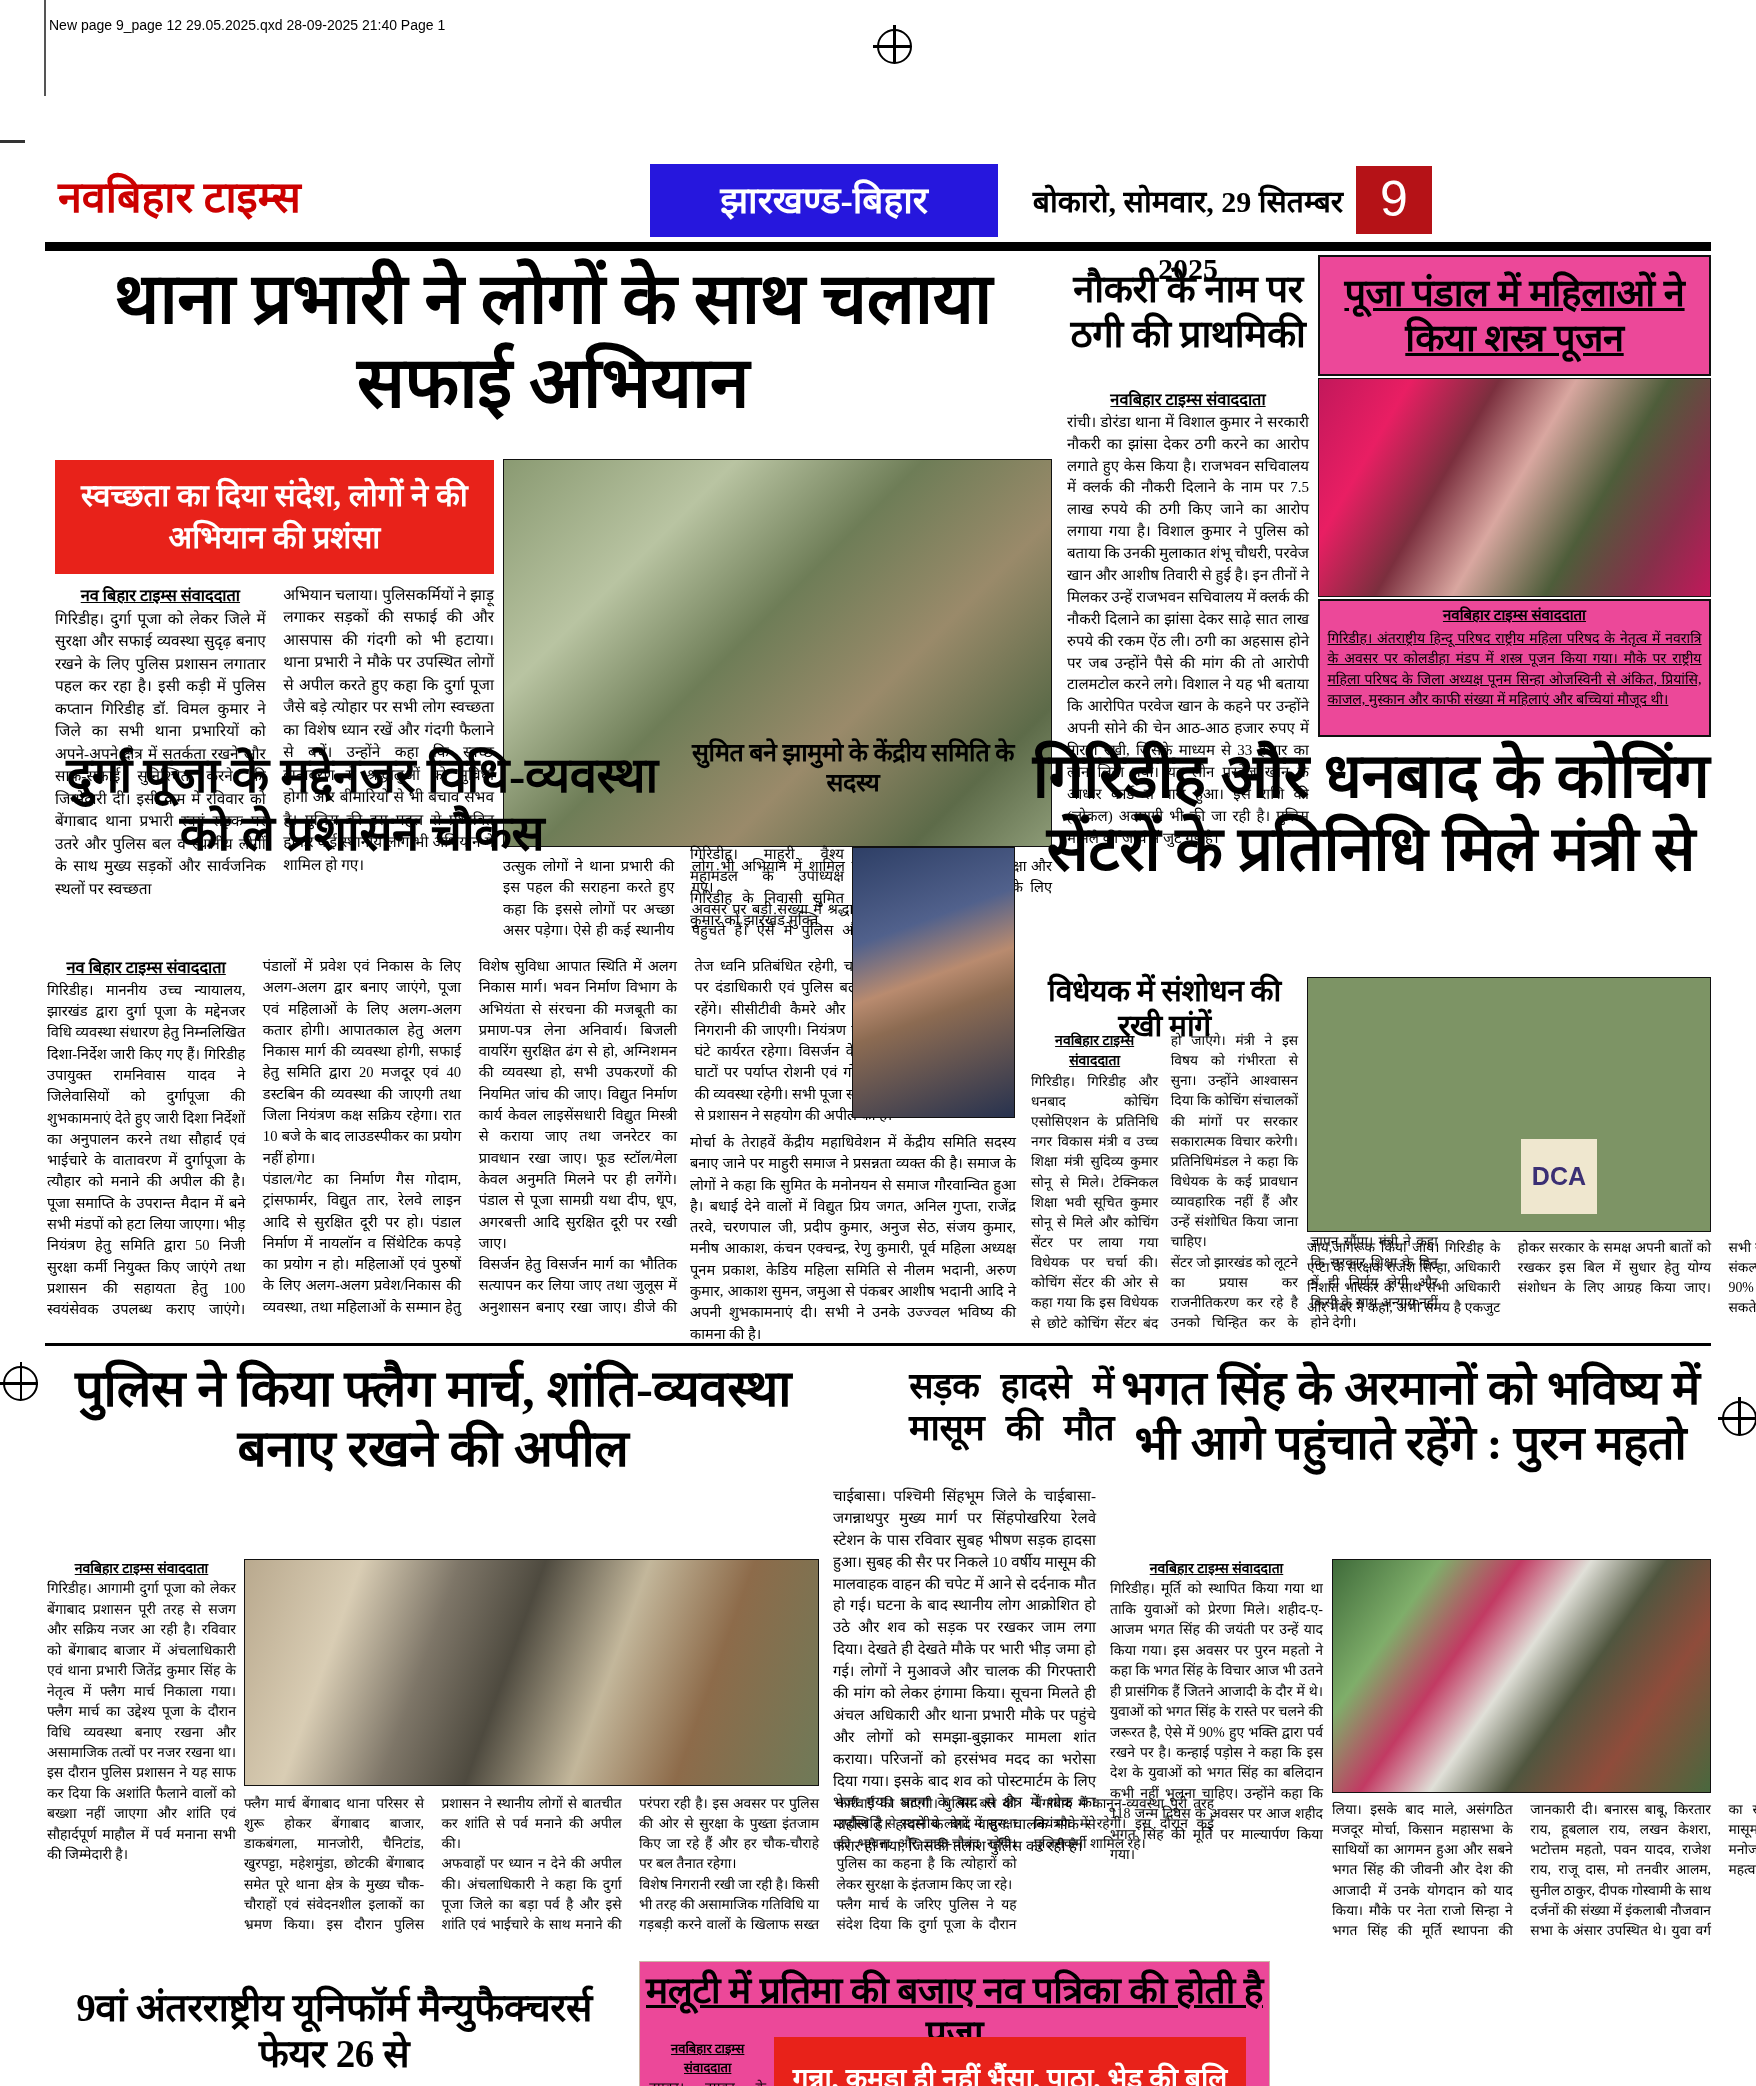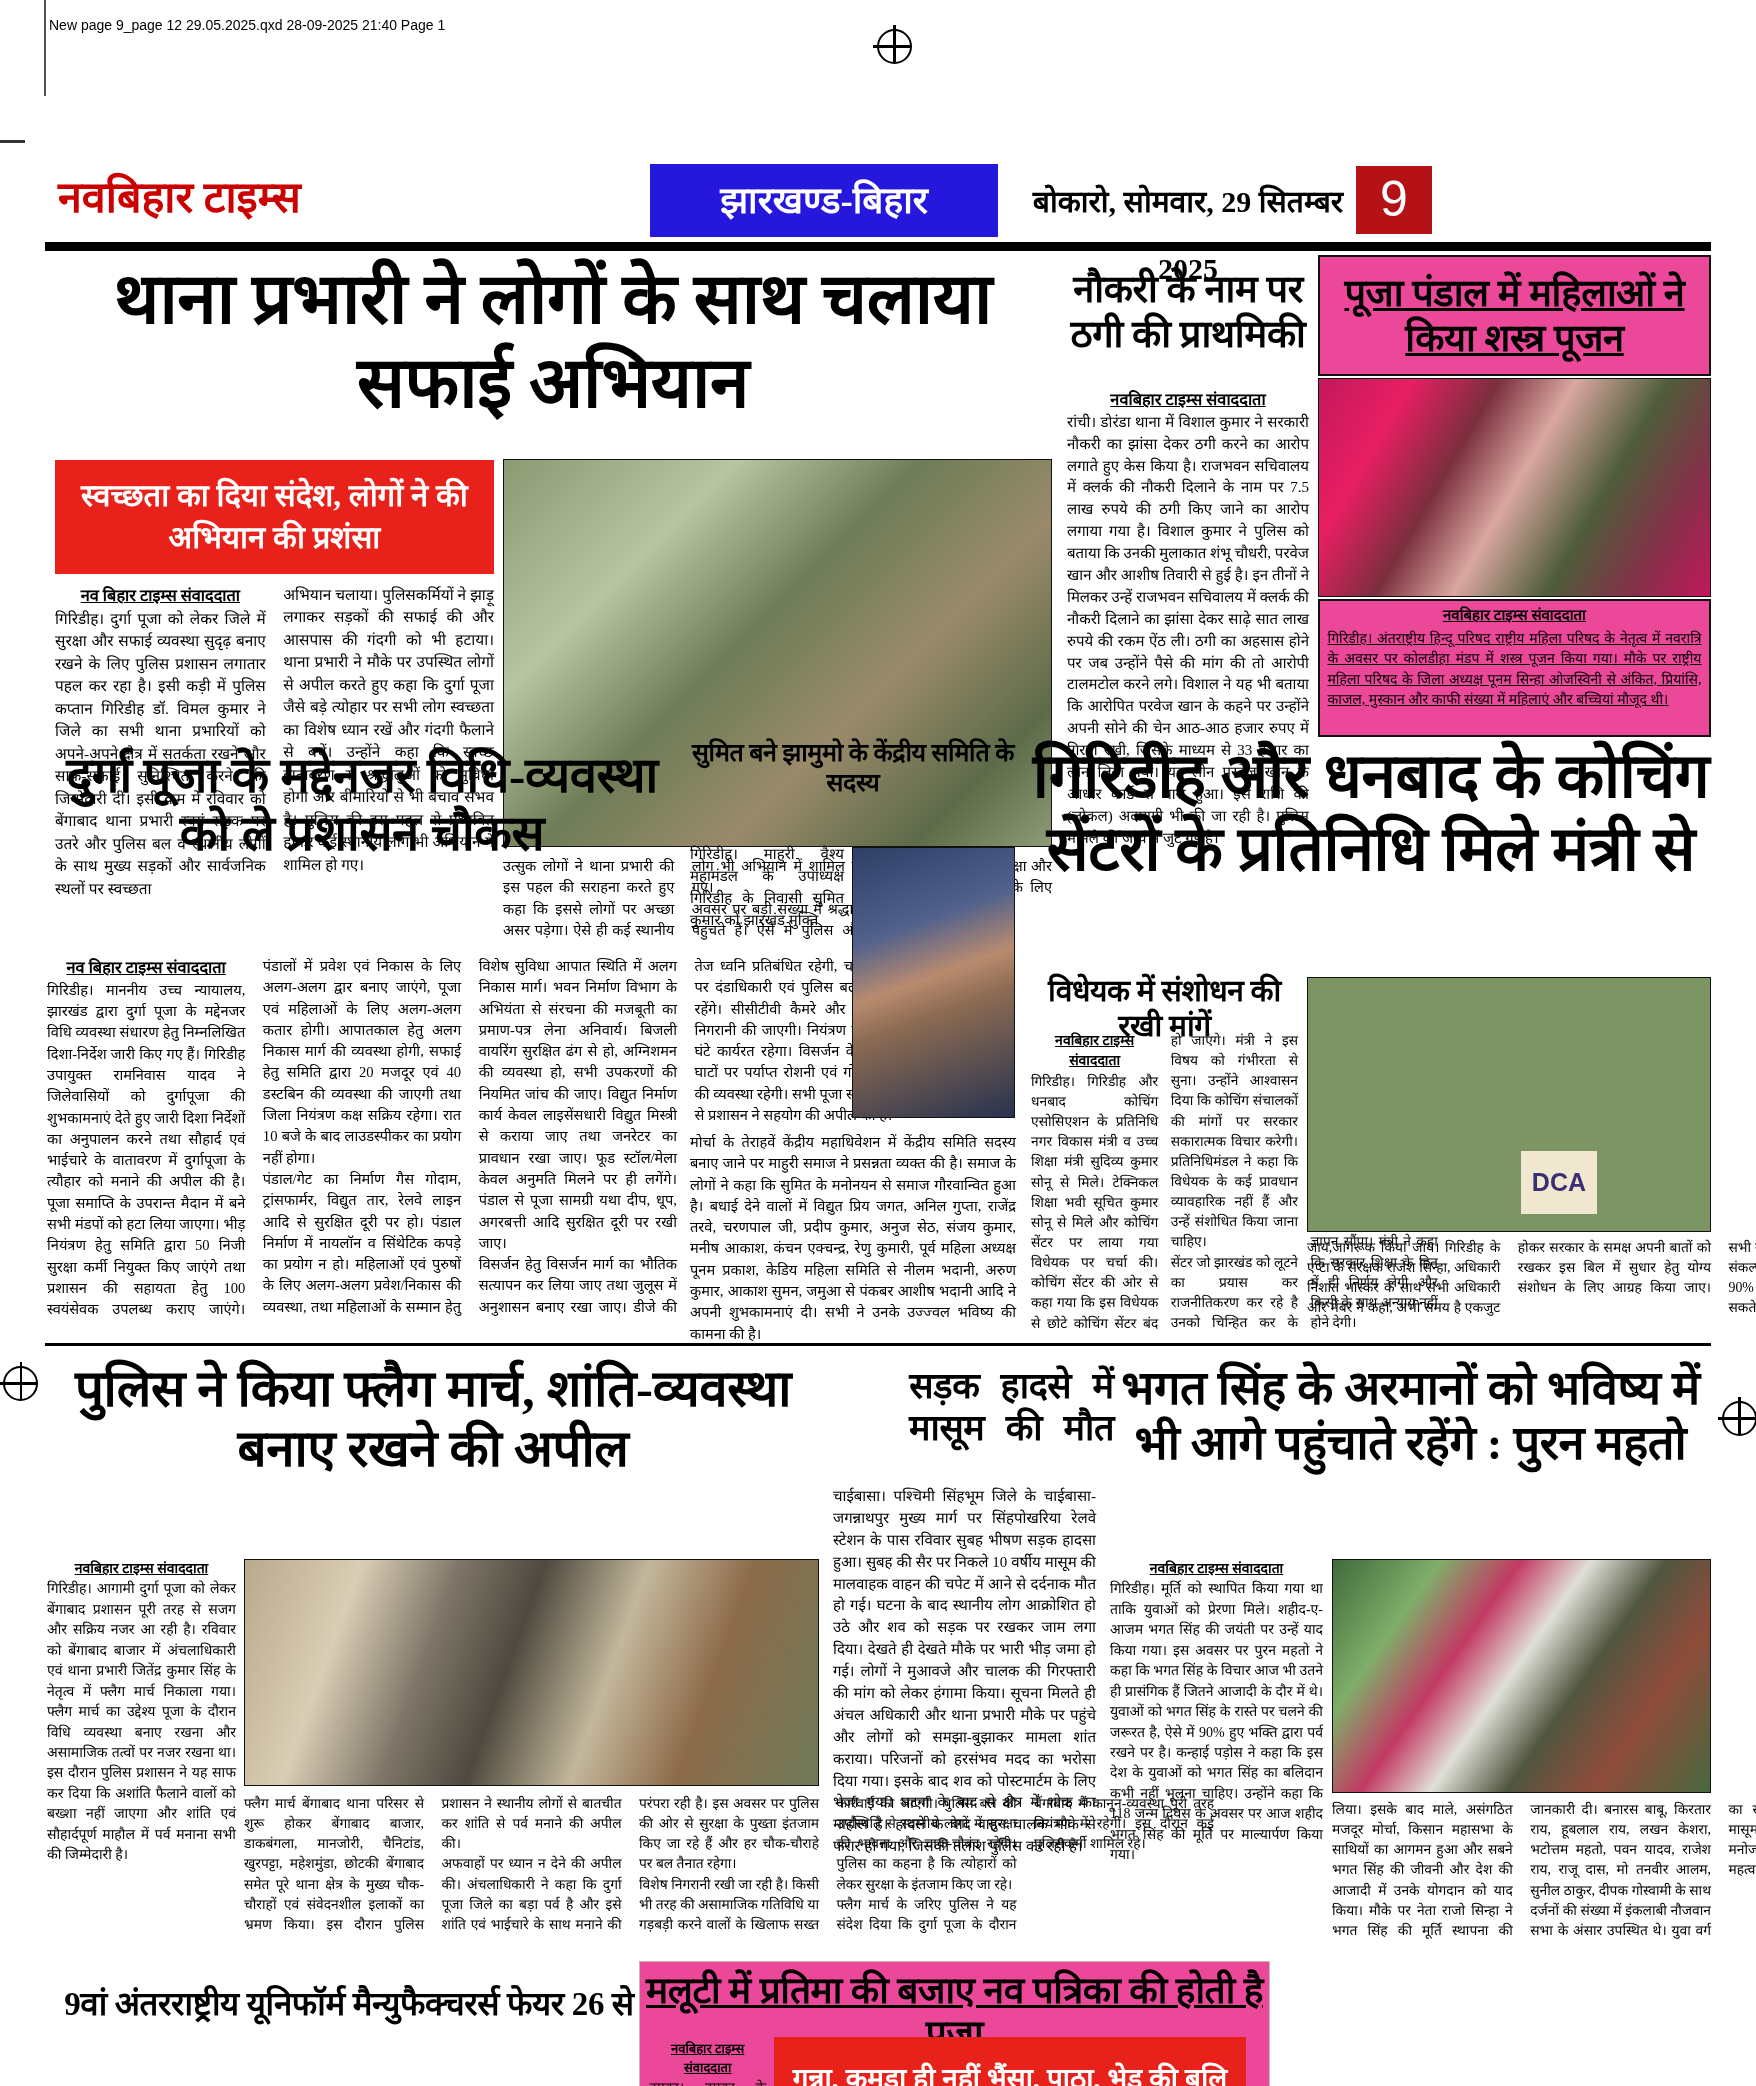--- a/index.html
+++ b/index.html
@@ -94,21 +94,21 @@
   <div class="abs hl" style="left:1031px;top:973px;width:267px;font-size:30px;">विधेयक में संशोधन की रखी मांगें</div>
   <div class="abs cols2 col" style="left:1031px;top:1031px;width:267px;height:303px;font-size:13.8px;column-gap:12.5px;">
     <p class="byline" style="font-size:14px;">नवबिहार टाइम्स संवाददाता</p>
     <p>गिरिडीह। गिरिडीह और धनबाद कोचिंग एसोसिएशन के प्रतिनिधि नगर विकास मंत्री व उच्च शिक्षा मंत्री सुदिव्य कुमार सोनू से मिले। टेक्निकल शिक्षा भवी सूचित कुमार सोनू से मिले और कोचिंग सेंटर पर लाया गया विधेयक पर चर्चा की। कोचिंग सेंटर की ओर से कहा गया कि इस विधेयक से छोटे कोचिंग सेंटर बंद हो जाएंगे। मंत्री ने इस विषय को गंभीरता से सुना। उन्होंने आश्वासन दिया कि कोचिंग संचालकों की मांगों पर सरकार सकारात्मक विचार करेगी। प्रतिनिधिमंडल ने कहा कि विधेयक के कई प्रावधान व्यावहारिक नहीं हैं और उन्हें संशोधित किया जाना चाहिए।</p>
     <p>सेंटर जो झारखंड को लूटने का प्रयास कर राजनीतिकरण कर रहे है उनको चिन्हित कर के एक्शन लेने की जरूरत है। आज गिरिडीह कोचिंग संगठन एप्टा एवं धनबाद कोचिंग संगठन डीसीए का प्रतिनिधि मंडल संयुक्त रूप से मंत्री से अपने सुझावों को मुलाकात की तथा उन्हें कोचिंग सेंटर नियमावली 2025 में संशोधन करने हेतु एक ज्ञापन सौंपा। मंत्री ने कहा कि सरकार शिक्षा के हित में ही निर्णय लेगी और किसी के साथ अन्याय नहीं होने देगी।</p>
   </div>
   <div class="abs photo" style="left:1307px;top:977px;width:404px;height:255px;
        background:linear-gradient(115deg,#5e8f4e 0%,#9ccб7e 15%,#e9e2cf 30%,#746b5d 45%,#d9d2bf 58%,#4d6b3c 75%,#8aa06f 100%);
        background-color:#7d9465;">
     <span style="position:absolute;right:113px;bottom:16.7px;background:#efe7cf;color:#3b2f74;
-          font-family:'Liberation Sans',sans-serif;font-weight:bold;font-size:25px;padding:17px 11px;">DCA</span>
+          font-family:'Liberation Sans',sans-serif;font-weight:bold;font-size:25px;padding:23px 11px;">DCA</span>
   </div>
   <div class="abs cols2 col" style="left:1307px;top:1238px;width:404px;height:96px;font-size:13.8px;">
     <p>जाय,जागरूक किया जाय। गिरिडीह के एप्टा के संरक्षक राजेश सिन्हा, अधिकारी निशांत भास्कर के साथ सभी अधिकारी और मेंबर ने कहा, अभी समय है एकजुट होकर सरकार के समक्ष अपनी बातों को रखकर इस बिल में सुधार हेतु योग्य संशोधन के लिए आग्रह किया जाए। सभी ने भगत सिंह के रास्ते पर चलने का संकल्प लिया।</p>
     <p>90% कोचिंग सेंटर भविष्य में बंद हो सकते हैं। क्योंकि 10% कोचिंग सेंटर ही इस विधेयक के मापदंडों को पूरा कर पाएंगे। उनका कहना है कि करीब 50 हजार स्टूडेंट्स की पढ़ाई बाधित हो सकती है। सरकार से आग्रह है कि विधेयक में संशोधन कर छोटे कोचिंग सेंटरों को राहत दी जाए तथा निबंधन शुल्क कम किया जाए।</p>
   </div>
 
   <div class="abs rule" style="left:45px;top:1343px;width:1666px;height:3.3px;"></div>
 
   <div class="abs hl" style="left:47px;top:1359px;width:772px;font-size:51px;">पुलिस ने किया फ्लैग मार्च, शांति-व्यवस्था बनाए रखने की अपील</div>
   <div class="abs col" style="left:47px;top:1559px;width:189px;height:390px;font-size:14px;">
@@ -133,21 +133,21 @@
   <div class="abs col" style="left:1110px;top:1559px;width:213px;height:390px;font-size:14px;">
     <p class="byline" style="font-size:14px;">नवबिहार टाइम्स संवाददाता</p>
     <p>गिरिडीह। मूर्ति को स्थापित किया गया था ताकि युवाओं को प्रेरणा मिले। शहीद-ए-आजम भगत सिंह की जयंती पर उन्हें याद किया गया। इस अवसर पर पुरन महतो ने कहा कि भगत सिंह के विचार आज भी उतने ही प्रासंगिक हैं जितने आजादी के दौर में थे। युवाओं को भगत सिंह के रास्ते पर चलने की जरूरत है, ऐसे में 90% हुए भक्ति द्वारा पर्व रखने पर है। कन्हाई पड़ोस ने कहा कि इस देश के युवाओं को भगत सिंह का बलिदान कभी नहीं भूलना चाहिए। उन्होंने कहा कि 118 जन्म दिवस के अवसर पर आज शहीद भगत सिंह की मूर्ति पर माल्यार्पण किया गया।</p>
   </div>
   <div class="abs photo" style="left:1332px;top:1559px;width:379px;height:234px;
        background:linear-gradient(125deg,#3f6b3a 0%,#7fae6a 20%,#c23a63 35%,#e0e0d8 48%,#50563f 62%,#8f4c3b 78%,#49683e 100%);"></div>
   <div class="abs cols2 col" style="left:1332px;top:1800px;width:379px;height:149px;font-size:13.8px;">
     <p>लिया। इसके बाद माले, असंगठित मजदूर मोर्चा, किसान महासभा के साथियों का आगमन हुआ और सबने भगत सिंह की जीवनी और देश की आजादी में उनके योगदान को याद किया। मौके पर नेता राजो सिन्हा ने भगत सिंह की मूर्ति स्थापना की जानकारी दी। बनारस बाबू, किरतार राय, हूबलाल राय, लखन केशरा, भटोत्तम महतो, पवन यादव, राजेश राय, राजू दास, मो तनवीर आलम, सुनील ठाकुर, दीपक गोस्वामी के साथ दर्जनों की संख्या में इंकलाबी नौजवान सभा के अंसार उपस्थित थे। युवा वर्ग का साथ सभा में वसीम अंसारी, मासूम, खालिद, एजाज, अंसार, आस, मनोज, महबूब अंसारी, असगर महत्वपूर्ण भूमिका निभाई।</p>
   </div>
 
-  <div class="abs hl" style="left:59px;top:1985px;width:580px;font-size:33px;">9वां अंतरराष्ट्रीय यूनिफॉर्म मैन्युफैक्चरर्स फेयर 26 से</div>
+  <div class="abs hl" style="left:44px;top:1985px;width:580px;font-size:39px;">9वां अंतरराष्ट्रीय यूनिफॉर्म मैन्युफैक्चरर्स फेयर 26 से</div>
 
   <div class="abs peach" style="left:639px;top:1961px;width:631px;height:685px;border:1.3px solid #c9b8a6;box-sizing:border-box;">
     <div class="hl" style="margin:6.7px 4.2px 2.5px 4.2px;font-size:37px;">मलूटी में प्रतिमा की बजाए नव पत्रिका की होती है पूजा</div>
     <div style="position:absolute;left:134px;top:75px;width:472px;height:121px;" class="redbox">
       <div style="display:flex;align-items:center;justify-content:center;height:100%;font-size:28px;line-height:1.3;padding:0 10px;">गन्ना, कुमड़ा ही नहीं भैंसा, पाठा, भेड़ की बलि देने की है परंपरा</div>
     </div>
     <div class="abs col" style="left:9.2px;top:78px;width:117px;height:593px;font-size:13.8px;">
       <p class="byline" style="font-size:13px;">नवबिहार टाइम्स संवाददाता</p>
       <p>दुमका। दुमका के शिकारीपाड़ा प्रखंड में स्थित ऐतिहासिक मंदिरों का गांव मलूटी में दुर्गा पूजा का अपना अलग महत्व है। यहां के ग्रामीण बांग्ला संस्कृति से प्रभावित होकर पूजा करते हैं। यहां के मंदिरों में प्रतिमा की बजाए नव पत्रिका की ही पूजा होती है। इसकी शुरुआत सदियों पहले हुई थी।</p>
     </div>

